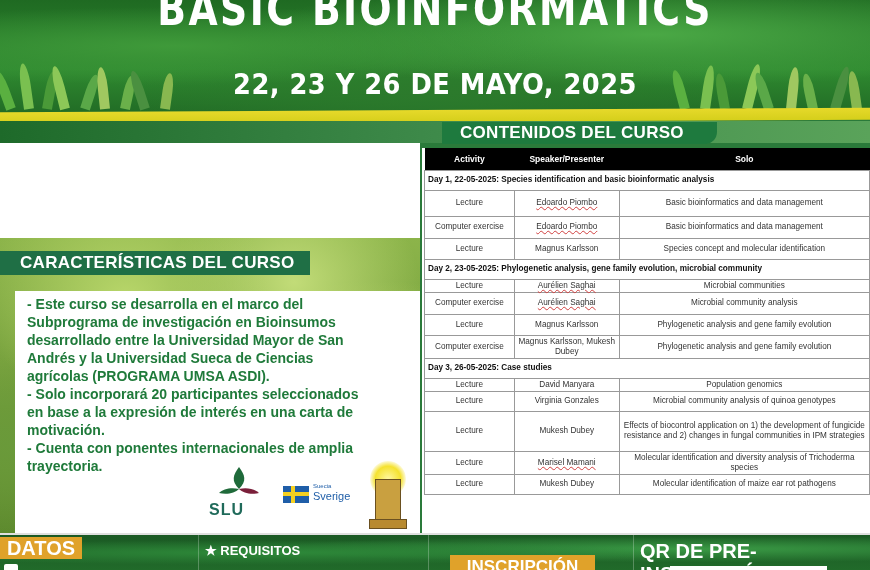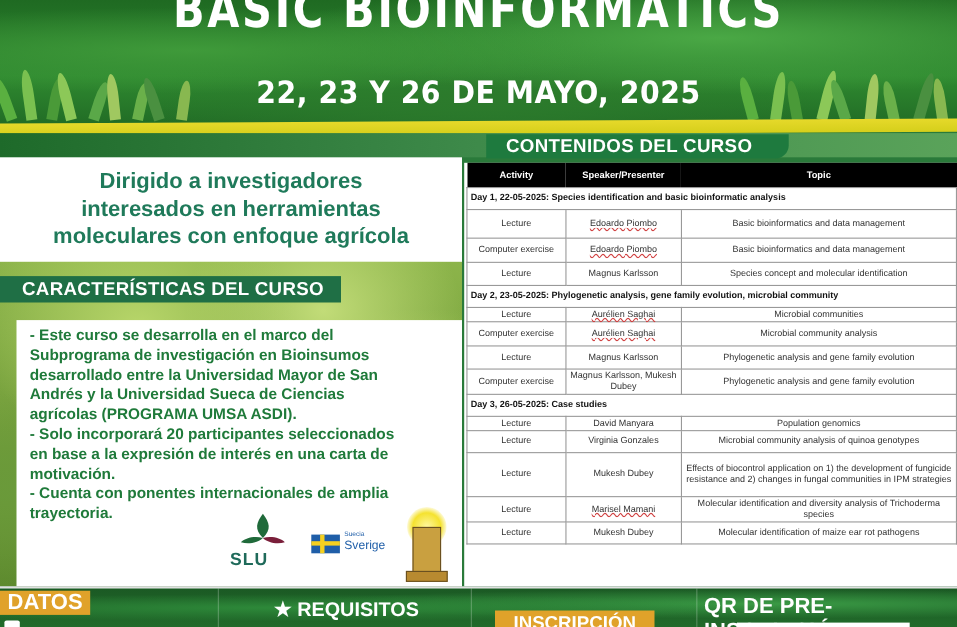--- a/index.html
+++ b/index.html
@@ -102,21 +102,21 @@
   .footer {
     position: absolute; left: 0; top: 533px; width: 870px; height: 37px;
     background:
       radial-gradient(ellipse at 30% 50%, #2e8a3a 0%, transparent 50%),
       radial-gradient(ellipse at 80% 40%, #3a9a45 0%, transparent 45%),
       linear-gradient(180deg, #1b5a24 0%, #216a2a 100%);
     border-top: 2px solid #e0e0e0;
   }
   .datos-tab { position: absolute; left: 0; top: 2px; width: 82px; height: 22px; background: #e0a22a; color: #fff; font-weight: bold; font-size: 20px; text-align: center; line-height: 22px; }
   .cal-icon { position: absolute; left: 4px; top: 29px; width: 14px; height: 8px; background: #fff; border-radius: 2px 2px 0 0; }
-  .req { position: absolute; left: 205px; top: 8px; color: #fff; font-weight: bold; font-size: 18px; margin-left: 44px; }
+  .req { position: absolute; left: 205px; top: 8px; color: #fff; font-weight: bold; font-size: 13px; }
   .sep { position: absolute; top: 0; width: 1px; height: 37px; background: rgba(255,255,255,0.25); }
   .inscripcion { position: absolute; left: 450px; top: 20px; width: 145px; height: 17px; background: #e0a22a; color: #fff; font-weight: bold; font-size: 17px; text-align: center; line-height: 24px; overflow: hidden; }
   .qr-title { position: absolute; left: 640px; top: 5px; color: #fff; font-weight: bold; font-size: 20px; }
   .qr-box { position: absolute; left: 670px; top: 31px; width: 157px; height: 6px; background: #fff; }
 </style>
 </head>
 <body>
 
 <div class="page">
 
@@ -143,25 +143,20 @@
       <span style="left:160px;height:44px;background:#4a9040;transform:rotate(16deg)"></span>
       <span style="left:182px;height:38px;background:#88b850;transform:rotate(-8deg)"></span>
     </div>
     <div class="title">BASIC BIOINFORMATICS</div>
     <div class="dates">22, 23 Y 26 DE MAYO, 2025</div>
   </div>
   <div class="yellow-band"></div>
   <div class="green-band"></div>
 
   <div class="left-col">
-    <div class="audience">
-      <div>Dirigido  a investigadores</div>
-      <div>interesados en herramientas</div>
-      <div>moleculares con enfoque agrícola</div>
-    </div>
     <div class="leaf-bg"></div>
     <div class="feat-title">CARACTERÍSTICAS DEL CURSO</div>
     <div class="feat-box">
       <div class="feat-text">
         <div>- Este curso se desarrolla en el marco del</div>
         <div>Subprograma de investigación en Bioinsumos</div>
         <div>desarrollado entre la Universidad Mayor de San</div>
         <div>Andrés y la Universidad Sueca de Ciencias</div>
         <div>agrícolas (PROGRAMA UMSA ASDI).</div>
         <div>- Solo incorporará 20 participantes seleccionados</div>
@@ -193,21 +188,21 @@
     </div>
   </div>
 
   <div class="contents-title">CONTENIDOS DEL CURSO</div>
   <div class="table-wrap">
     <table>
       <thead>
         <tr>
           <th>Activity</th>
           <th>Speaker/Presenter</th>
-          <th>Topic</th>
+          <th>Solo</th>
         </tr>
       </thead>
       <tbody>
         <tr>
             <td colspan="3" class="day">Day 1, 22-05-2025: Species identification and basic bioinformatic analysis</td>
           </tr>
         <tr style="height:26px">
           <td class="c1">Lecture</td>
           <td class="c2 und">Edoardo Piombo</td>
           <td class="c3">Basic bioinformatics and data management</td>

